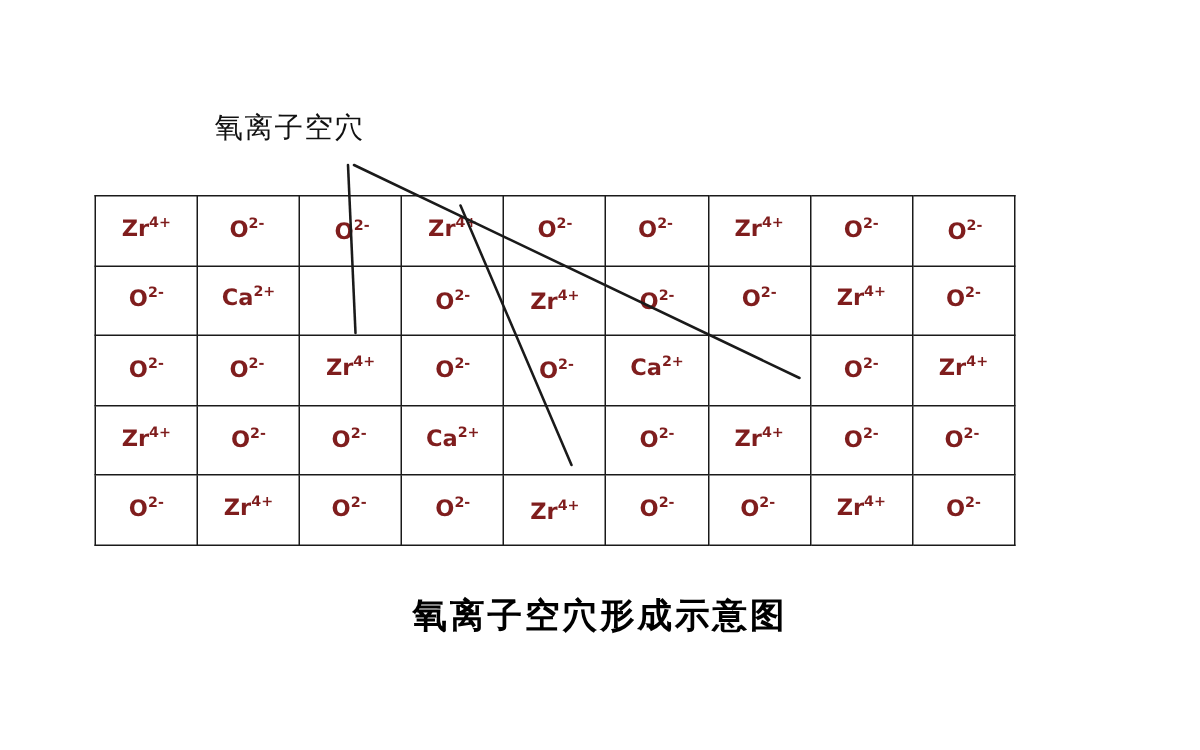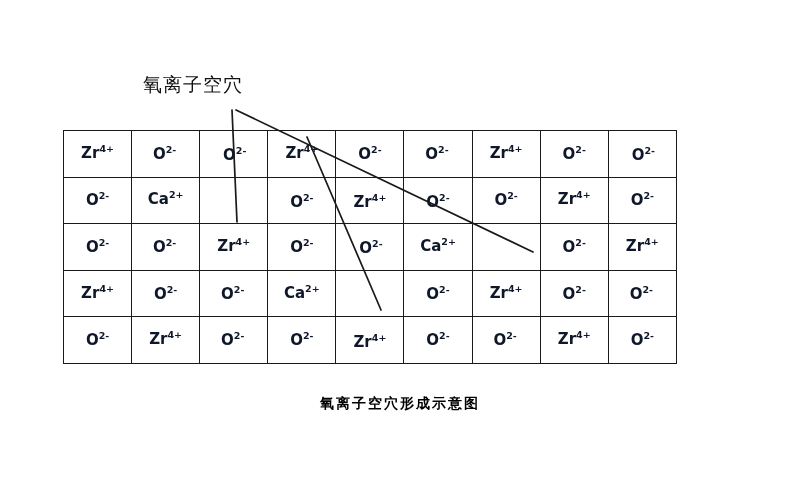--- a/index.html
+++ b/index.html
@@ -56,21 +56,21 @@
     height: 45.6px;
     text-align: center;
     vertical-align: middle;
     padding: 0;
     position: relative;
   }
   .ion {
     font-family: "DejaVu Sans", sans-serif;
     font-size: 15px;
     font-weight: 700;
-    color: #0f172a;
+    color: #7f1d1d;
     line-height: 1;
     display: inline-block;
     white-space: nowrap;
   }
   .ion sup {
     font-size: 9.5px;
     font-weight: 700;
     vertical-align: super;
     line-height: 0;
   }
@@ -93,21 +93,21 @@
   }
 
   
   .caption {
     position: absolute;
     left: 0;
     top: 395px;
     width: 800px;
     text-align: center;
     font-family: "DejaVu Serif", serif;
-    font-size: 14px;
+    font-size: 23px;
     font-weight: 700;
     color: #000000;
     letter-spacing: 2px;
   }
 </style>
 </head>
 <body>
 
 <div id="stage">
 

